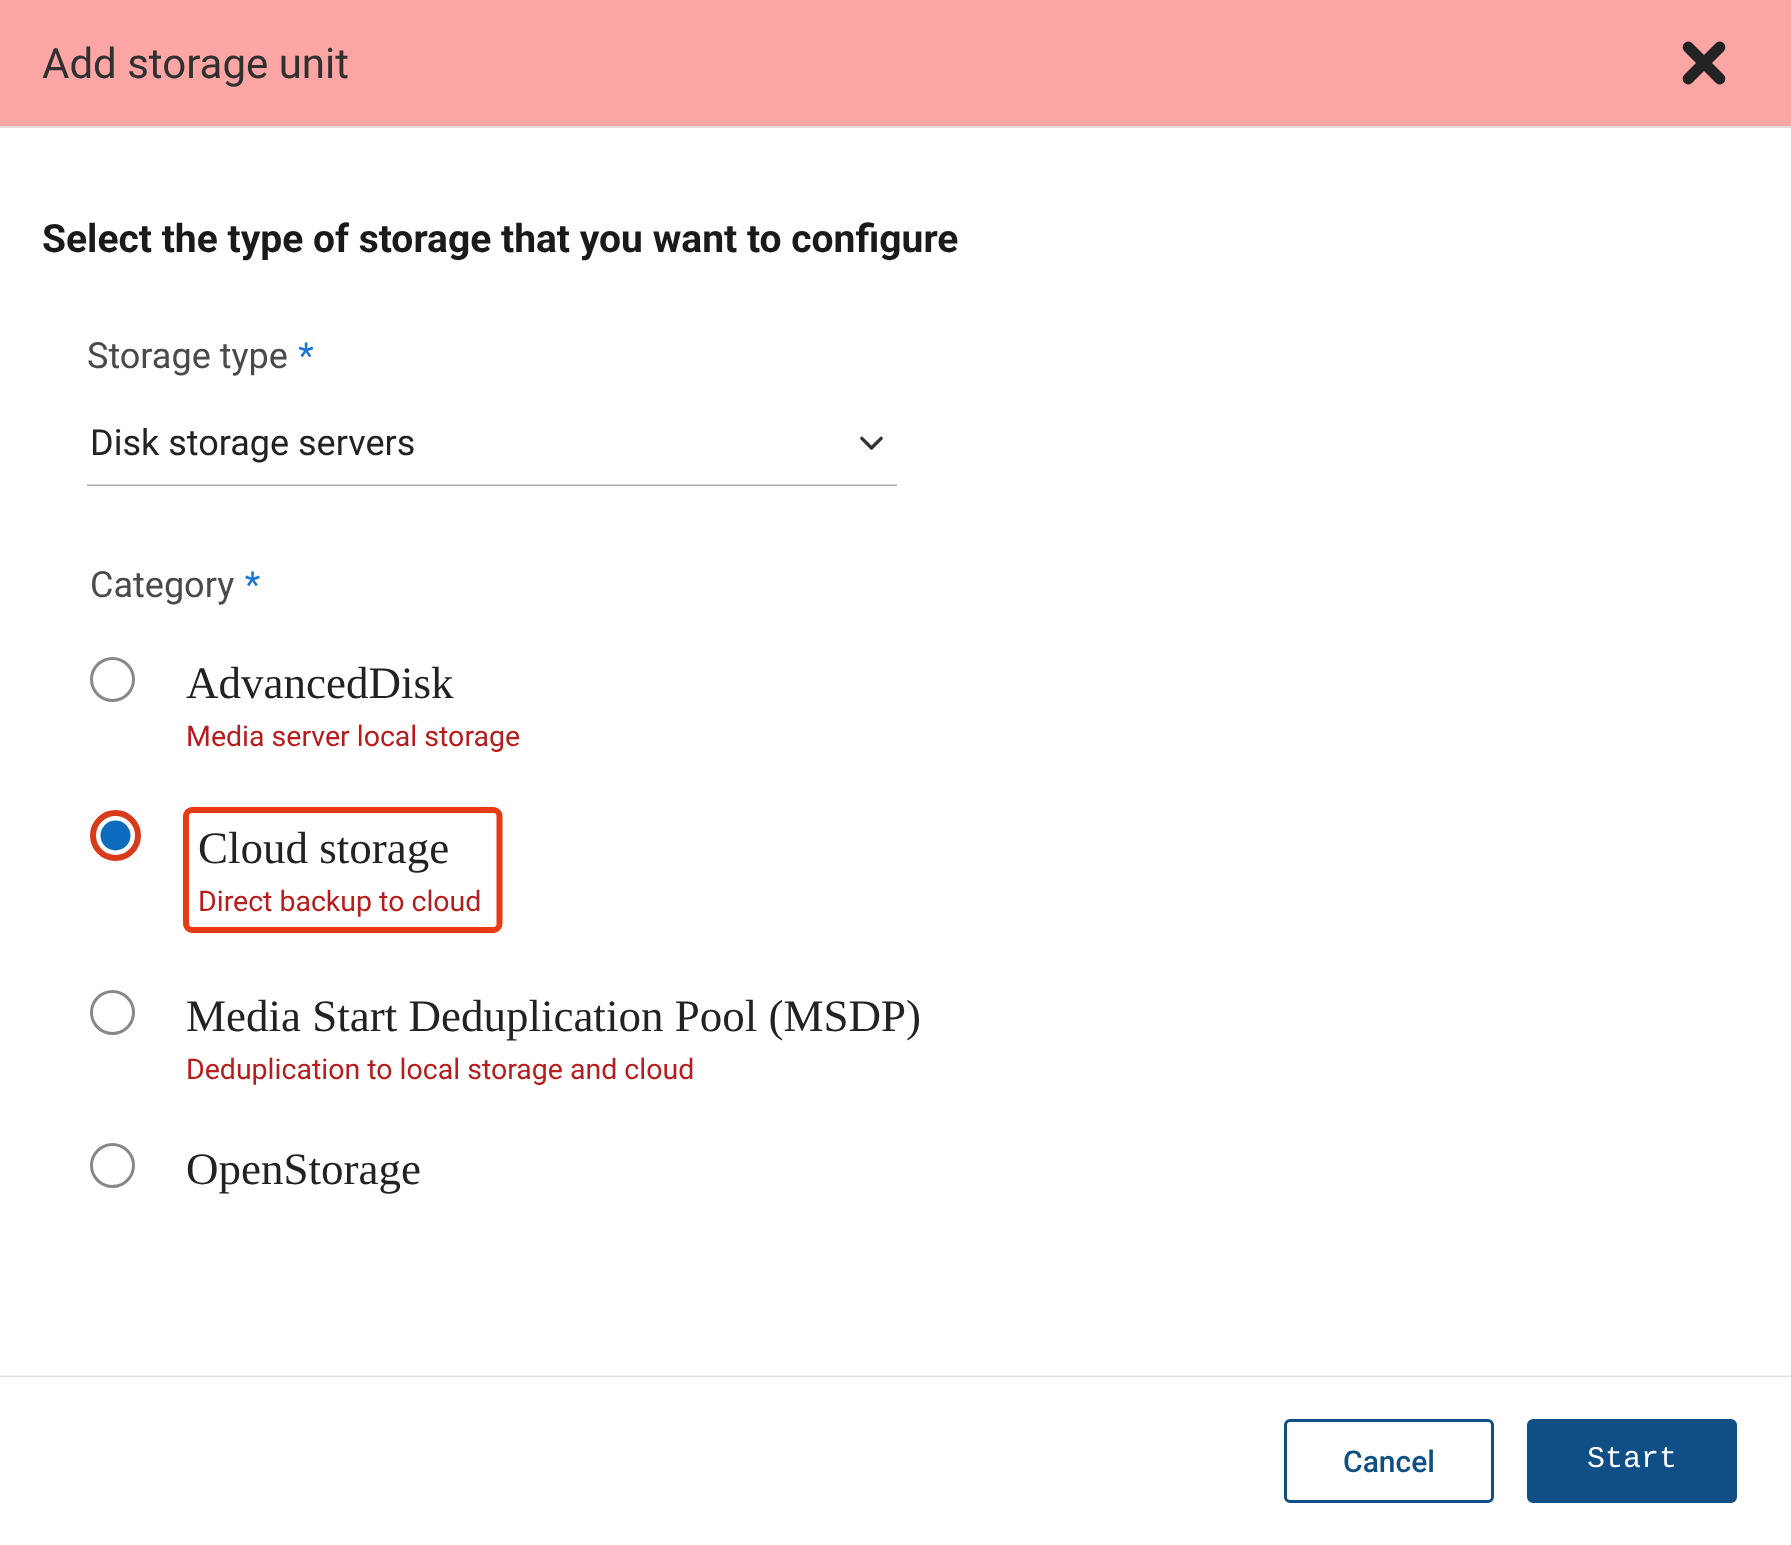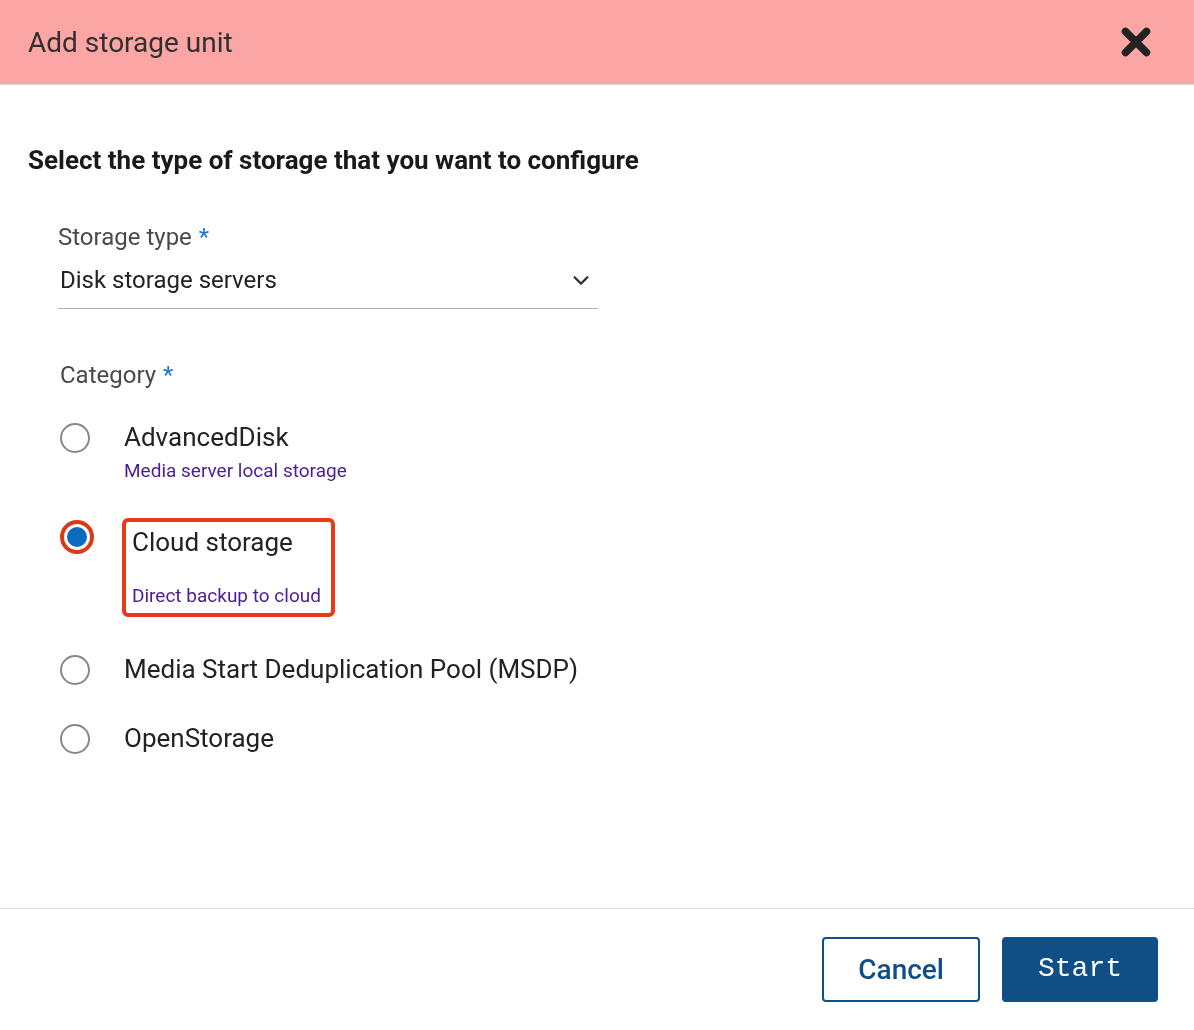--- a/index.html
+++ b/index.html
@@ -64,21 +64,21 @@
       font-size: 24px;
       color: #4a4a4a;
       display: inline-block;
     }
     .required-star {
       color: #1976d2;
       font-size: 24px;
       margin-left: 3px;
     }
     .select-wrap {
-      margin-top: 11px;
+      margin-top: 26px;
       width: 540px;
       border-bottom: 1px solid #b0b0b0;
       display: flex;
       align-items: center;
       justify-content: space-between;
       padding: 4px 6px 14px 2px;
       cursor: pointer;
     }
     .select-value {
       font-size: 24px;
@@ -125,45 +125,45 @@
       display: none;
     }
     .radio.selected .radio-inner {
       display: block;
     }
     .radio-labels {
       display: flex;
       flex-direction: column;
     }
     .radio-title {
-      font-size: 26px;
+      font-size: 30px;
       color: #222;
       line-height: 1.3;
+      font-family: Liberation Serif, serif;
     }
     .radio-desc {
       font-size: 19px;
-      color: #4c1d95;
+      color: #b91c1c;
       margin-top: 4px;
     }
     .highlight-box {
       border: 4px solid #e73b17;
       border-radius: 6px;
       padding: 4px 10px 6px 6px;
       margin-left: -6px;
-      gap: 20px;
     }
     .dialog-footer {
       display: flex;
       justify-content: flex-end;
       gap: 22px;
       padding: 28px 36px;
       border-top: 1px solid #e0e0e0;
     }
     .btn {
-      font-size: 28px;
+      font-size: 20px;
       font-weight: 500;
       padding: 14px 34px;
       border-radius: 4px;
       cursor: pointer;
       min-width: 140px;
       text-align: center;
     }
     .btn-secondary {
       background: #ffffff;
       border: 2px solid #0f4f86;
@@ -225,20 +225,21 @@
           <div class="radio-labels highlight-box">
             <span class="radio-title">Cloud storage</span>
             <span class="radio-desc">Direct backup to cloud</span>
           </div>
         </div>
 
         <div class="radio-row">
           <div class="radio"></div>
           <div class="radio-labels">
             <span class="radio-title">Media Start Deduplication Pool (MSDP)</span>
+            <span class="radio-desc">Deduplication to local storage and cloud</span>
           </div>
         </div>
 
         <div class="radio-row">
           <div class="radio"></div>
           <div class="radio-labels">
             <span class="radio-title">OpenStorage</span>
           </div>
         </div>
 

